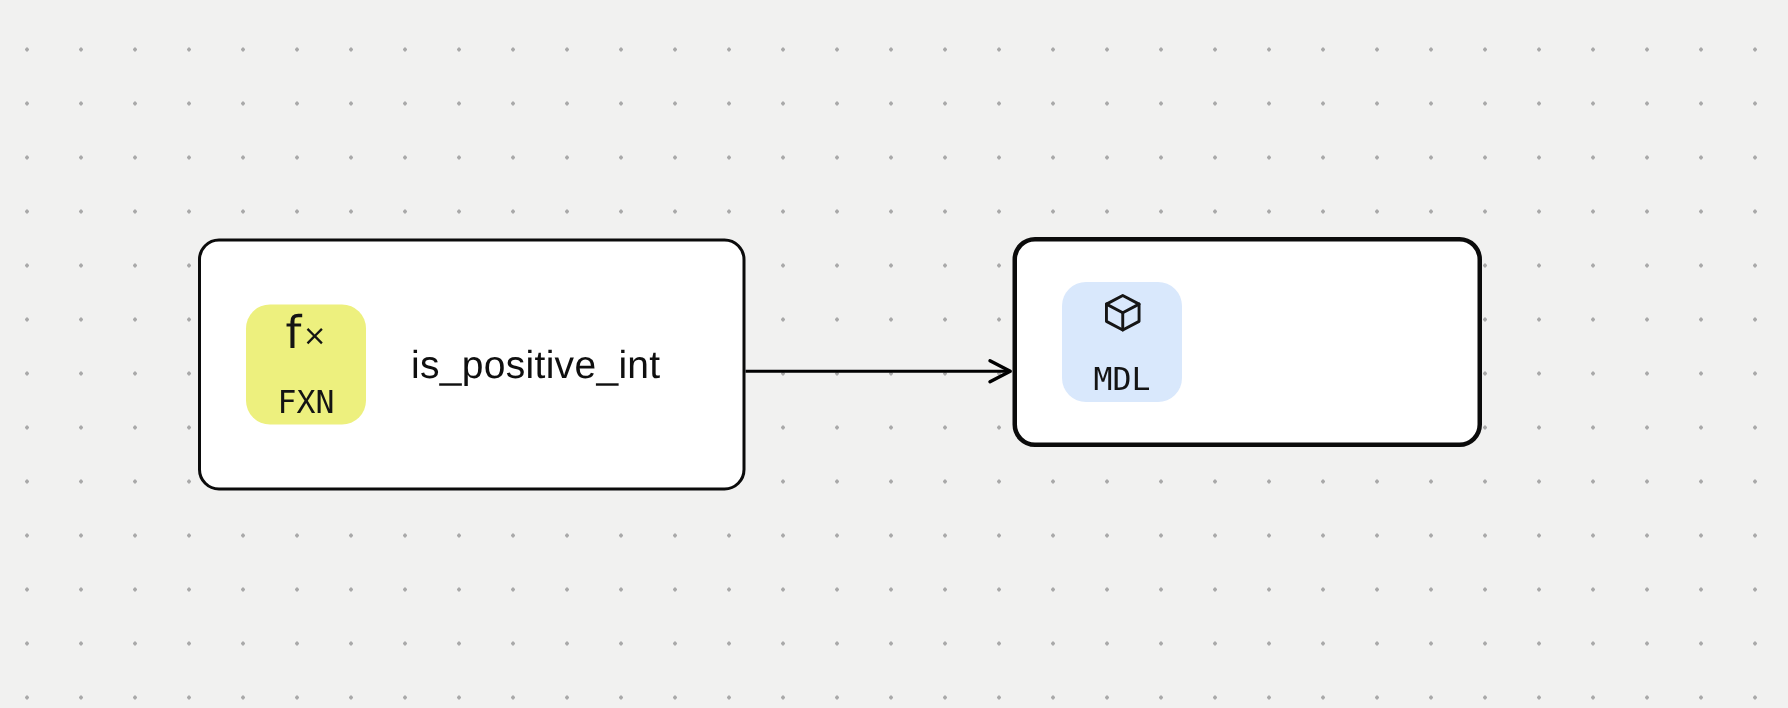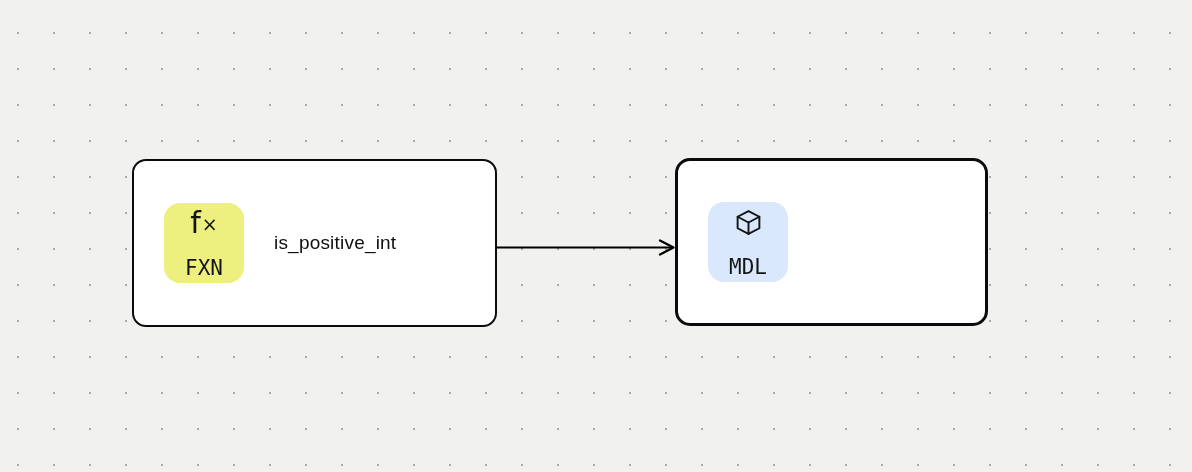--- a/index.html
+++ b/index.html
@@ -37,21 +37,21 @@
   .node-fxn {
     left: 132px;
     top: 159px;
     width: 365px;
     height: 168px;
   }
   .node-mdl {
     left: 675px;
     top: 158px;
     width: 313px;
-    height: 168px;
+    height: 140px;
     border-width: 3.5px;
     border-radius: 15px;
   }
   .badge {
     width: 80px;
     height: 80px;
     border-radius: 16px;
     flex-shrink: 0;
     display: flex;
     flex-direction: column;
@@ -81,21 +81,21 @@
   }
   .badge-code {
     font-family: "DejaVu Sans Mono", monospace;
     font-size: 21px;
     line-height: 1;
     margin-top: 18px;
     color: #141414;
     letter-spacing: 0px;
   }
   .node-label {
-    font-size: 19px;
+    font-size: 26px;
     color: #0f0f0f;
     letter-spacing: 0.2px;
     white-space: nowrap;
   }
 </style>
 </head>
 <body>
 
 <div class="stage">
 

